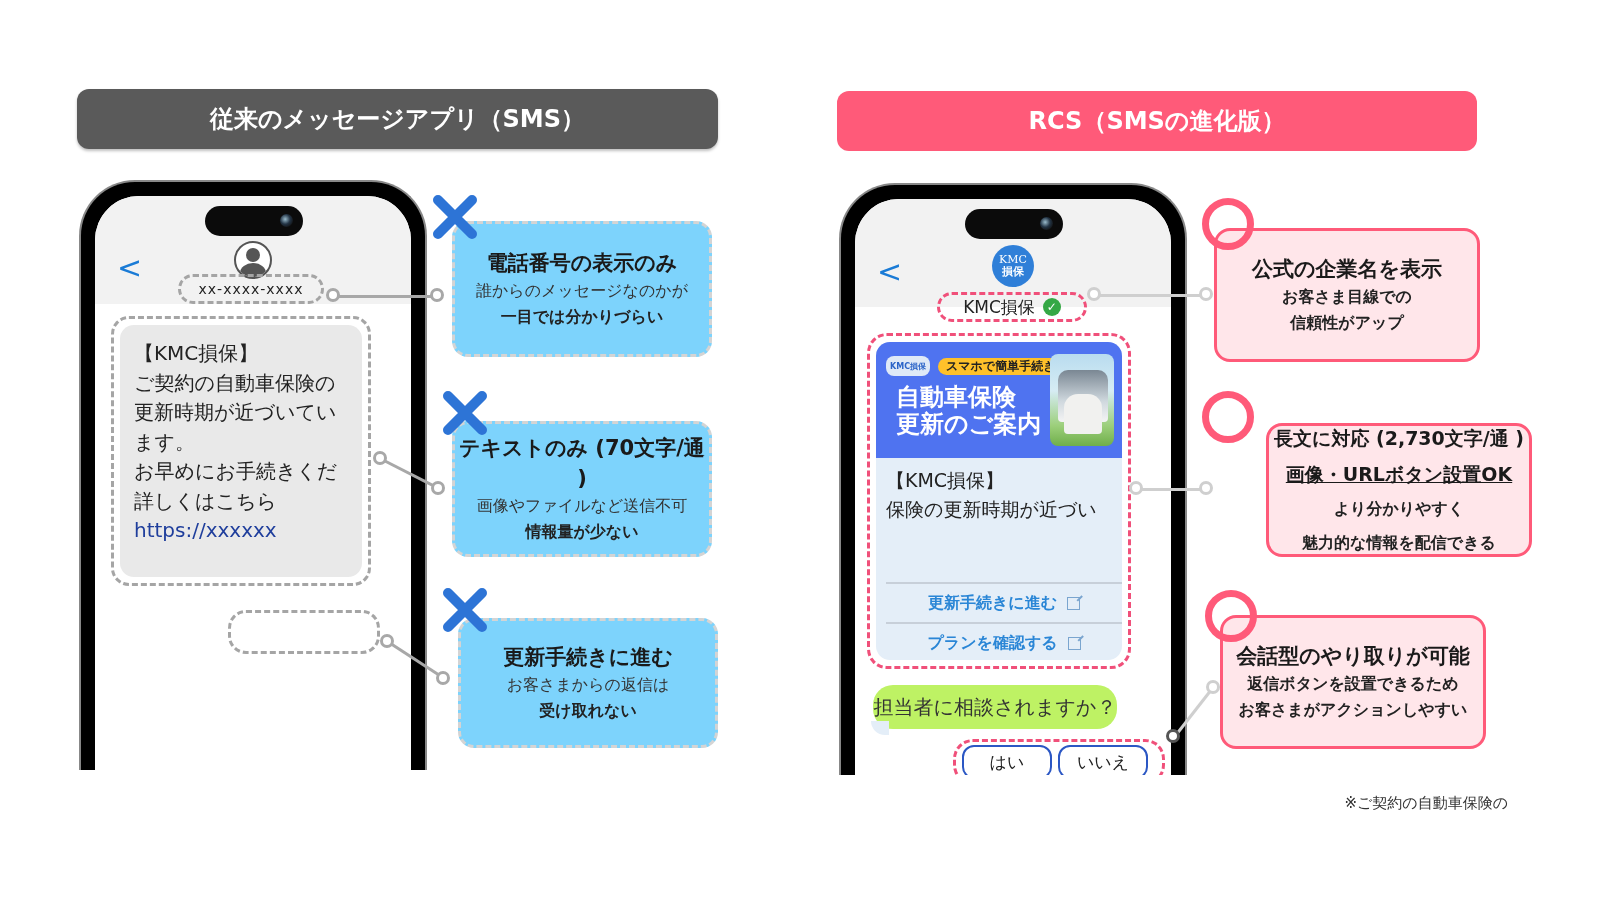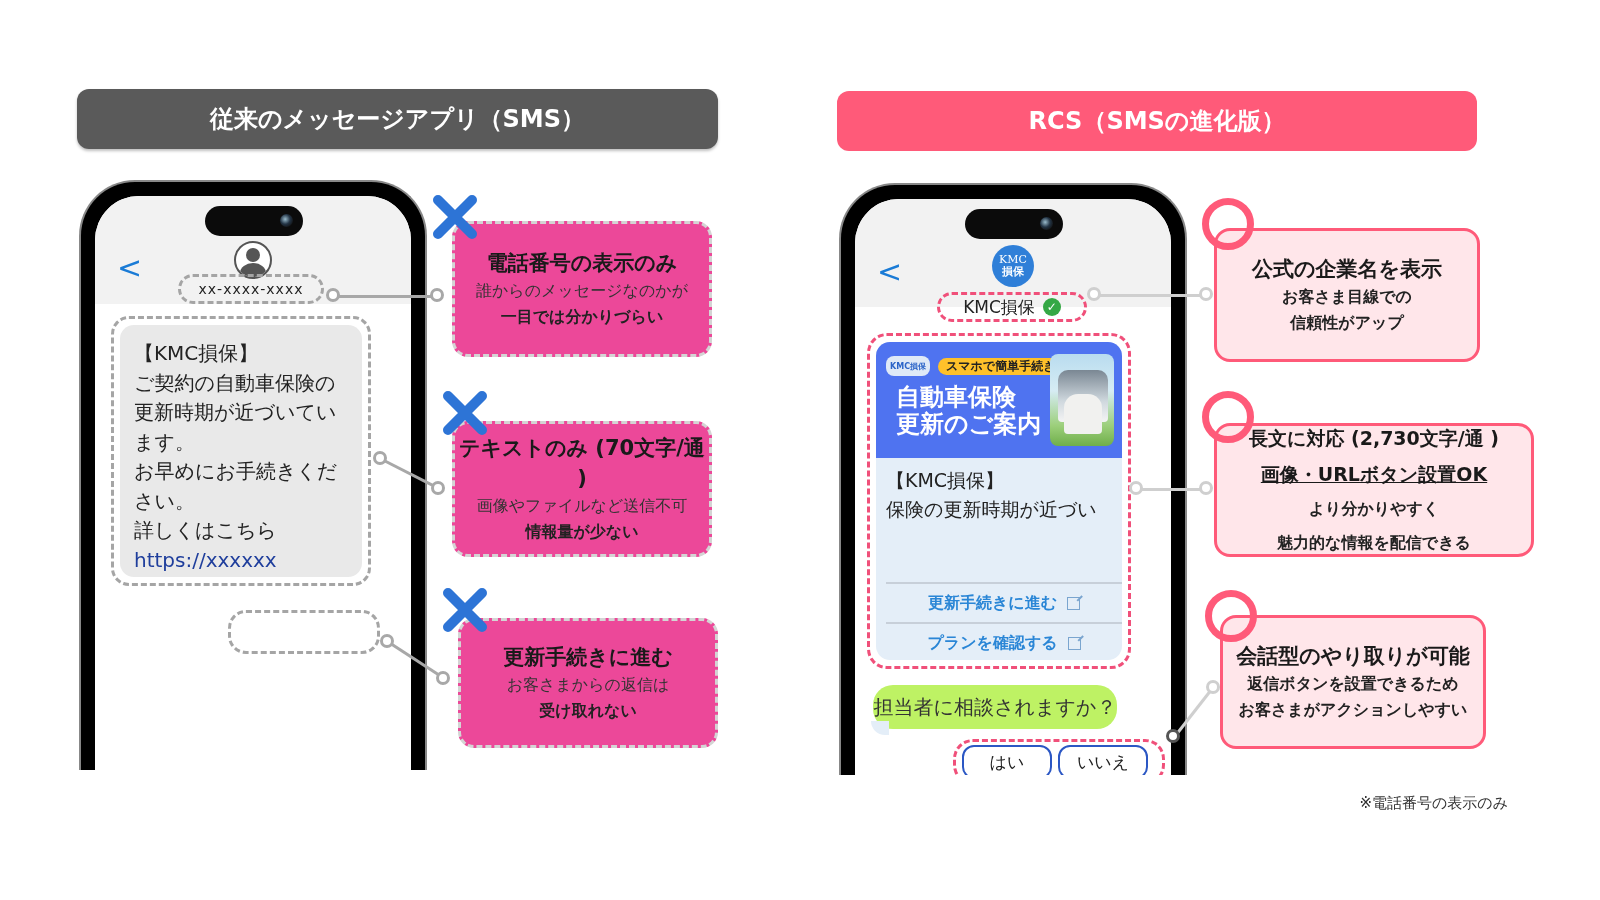--- a/index.html
+++ b/index.html
@@ -27,21 +27,21 @@
   .avatar-gray .head { position: absolute; left: 10px; top: 5px; width: 14px; height: 14px; border-radius: 50%; background: #555; }
   .avatar-gray .body { position: absolute; left: 4px; top: 20px; width: 26px; height: 20px; border-radius: 50% 50% 0 0; background: #555; }
   .number-pill { position: absolute; height: 30px; border-radius: 16px; display: flex; align-items: center; justify-content: center; font-size: 14px; letter-spacing: 1px; color: #222; }
   .sms-bubble { position: absolute; border-radius: 18px; padding: 6px; }
   .sms-bubble .inner { background: #e9e9e9; border-radius: 14px; width: 100%; height: 100%; padding: 14px 8px 0 14px; font-size: 20px; line-height: 29.5px; color: #222; }
   .sms-bubble .link { color: #1f3e9c; }
   .empty-pill { position: absolute; border-radius: 18px; }
 
   
   .callout { position: absolute; border-radius: 16px; text-align: center; display: flex; flex-direction: column; justify-content: center; align-items: center; }
-  .callout.gray { background: #ec4899; border: 3px dashed #d4d4d4; }
+  .callout.gray { background: #7dd3fc; border: 3px dashed #d4d4d4; }
   .callout.pink { background: #ffe6ea; border: 3px solid #ff5a79; }
   .callout .title { font-size: 21px; font-weight: bold; color: #1a1a1a; line-height: 30px; }
   .callout .sub { font-size: 16px; color: #333; line-height: 26px; }
   .callout .subb { font-size: 16px; font-weight: bold; color: #222; line-height: 26px; }
   .xmark { position: absolute; width: 50px; height: 50px; }
   .ring { position: absolute; width: 52px; height: 52px; border-radius: 50%; border: 7px solid #ff5a79; background: transparent; }
 
   .connector { position: absolute; height: 3px; background: #a8a8a8; transform-origin: 0 50%; }
   .connector.light { background: #cfcfcf; }
   .dot { position: absolute; width: 14px; height: 14px; border-radius: 50%; border: 3px solid #a8a8a8; background: #fff; }
@@ -96,21 +96,20 @@
     <div class="number-pill dash-gray" style="left:83px; top:78px; width:146px;">
         <span>xx-xxxx-xxxx</span>
       </div>
     <div class="sms-bubble dash-gray" style="left:16px; top:120px; width:260px; height:270px;">
       <div class="inner">
         <div>【KMC損保】</div>
         <div>ご契約の自動車保険の</div>
         <div>更新時期が近づいてい</div>
         <div>ます。</div>
         <div>お早めにお手続きくだ</div>
-        <div>さい。</div>
         <div>詳しくはこちら</div>
         <div class="link">https://xxxxxx</div>
       </div>
     </div>
     <div class="empty-pill dash-gray" style="left:133px; top:414px; width:152px; height:44px;"></div>
   </div>
 </div>
 
 <div class="connector" style="left:334px; top:295px; width:104px;"></div>
 <div class="dot" style="left:326px; top:288px;"></div>
@@ -217,29 +216,29 @@
 <div class="dot light" style="left:1199px; top:481px;"></div>
 <div class="connector light" style="left:1174px; top:736px; width:66px; transform: rotate(-52deg);"></div>
 <div class="dot dark" style="left:1166px; top:729px;"></div>
 <div class="dot light" style="left:1206px; top:680px;"></div>
 
 <div class="callout pink" style="left:1214px; top:228px; width:266px; height:134px;">
   <div class="title">公式の企業名を表示</div>
   <div class="subb">お客さま目線での</div>
   <div class="subb">信頼性がアップ</div>
 </div>
-<div class="callout pink" style="left:1214px; top:423px; width:320px; height:134px;gap:8px;">
+<div class="callout pink" style="left:1266px; top:423px; width:266px; height:134px;gap:8px;">
   <div class="title" style="font-size:19px; line-height:28px; white-space:nowrap;">長文に対応 (2,730文字/通 )</div>
   <div class="title" style="font-size:19px; line-height:28px;text-decoration:underline;">画像・URLボタン設置OK</div>
   <div class="subb">より分かりやすく</div>
   <div class="subb">魅力的な情報を配信できる</div>
 </div>
 <div class="callout pink" style="left:1220px; top:615px; width:266px; height:134px;">
   <div class="title">会話型のやり取りが可能</div>
   <div class="subb">返信ボタンを設置できるため</div>
   <div class="subb">お客さまがアクションしやすい</div>
 </div>
 
 <div class="ring" style="left:1202px; top:198px;"></div>
 <div class="ring" style="left:1202px; top:391px;"></div>
 <div class="ring" style="left:1205px; top:590px;"></div>
 
-<div class="footnote">※電話番号の表示のみ</div>
+<div class="footnote">※ご契約の自動車保険の</div>
 
 </body></html>

